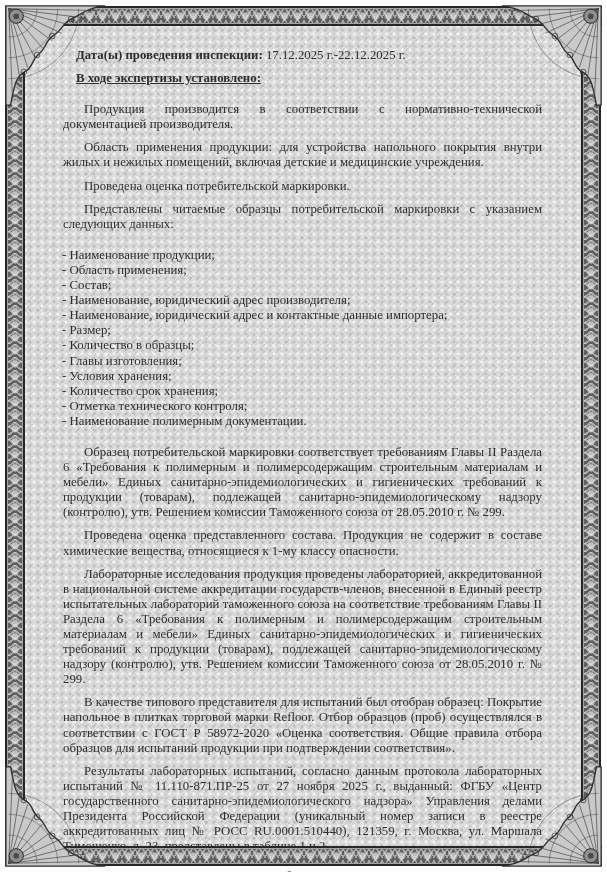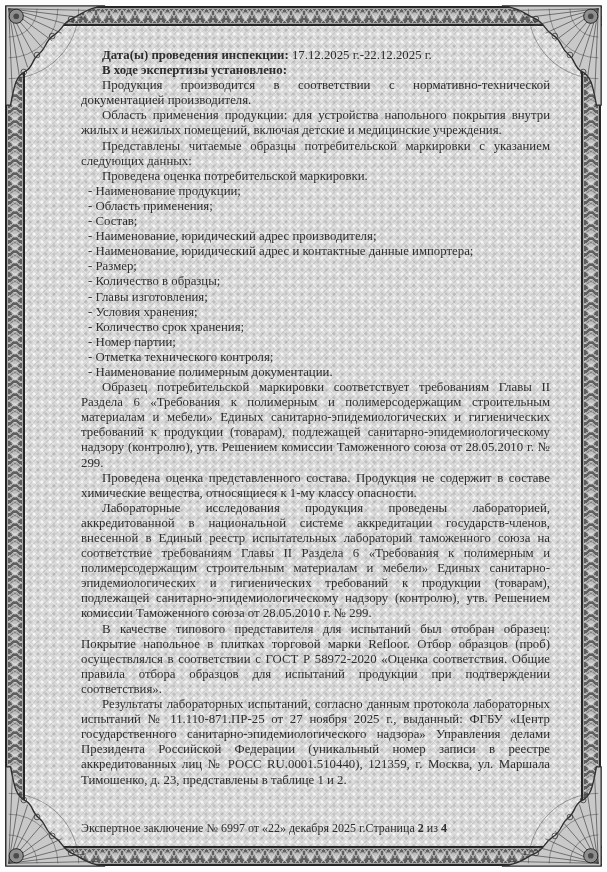--- a/index.html
+++ b/index.html
@@ -48,27 +48,27 @@
       radial-gradient(circle at 2px 2px, rgba(255,255,255,.75) 1.1px, rgba(255,255,255,0) 1.9px),
       radial-gradient(circle at 6px 6px, rgba(120,120,120,.28) 1.1px, rgba(120,120,120,0) 1.9px),
       repeating-linear-gradient(45deg,  rgba(255,255,255,.30) 0 1px, rgba(0,0,0,0) 1px 4.5px),
       repeating-linear-gradient(-45deg, rgba(110,110,110,.14) 0 1px, rgba(0,0,0,0) 1px 4.5px);
     background-size:8px 8px, 8px 8px, auto, auto;
   }
 
   
   .content {
     position:absolute; inset:0;
-    padding:24px 33px 8px 57px;
+    padding:24px 33px 8px 31px;
     display:flex; flex-direction:column;
-    color:#2d2d2d; font-size:12.8px; line-height:15.1px;
+    color:#2d2d2d; font-size:12.8px; line-height:15.1px;gap:8px;
   }
   .line  { margin:0; text-indent:21px; text-align:justify; }
-  .bold  { font-weight:bold; }
-  .para  { margin:0; text-indent:21px; text-align:justify; }
+  .bold  { font-weight:bold;text-decoration:underline; }
+  .para  { margin:8px; text-indent:21px; text-align:justify; }
   .list-item { margin:0; padding-left:7px; text-align:left; }
   .footer {
     margin-top:auto;
     display:flex; align-items:flex-end;
     font-size:12px; line-height:12px; padding-bottom:6px;
     white-space:pre;
   }
   .footer b { font-weight:bold; }
 </style>
 </head>
@@ -201,37 +201,36 @@
     <div class="content">
 
       <p class="line"><b>Дата(ы) проведения инспекции:</b><span> 17.12.2025 г.-22.12.2025 г.</span></p>
 
       <p class="line bold">В ходе экспертизы установлено:</p>
 
       <div>
 
       <p class="para">Продукция производится в соответствии с нормативно-технической документацией производителя.</p>
           <p class="para">Область применения продукции: для устройства напольного покрытия внутри жилых и нежилых помещений, включая детские и медицинские учреждения.</p>
+          <p class="para">Проведена оценка потребительской маркировки.</p>
           <p class="para">Представлены читаемые образцы потребительской маркировки с указанием следующих данных:</p>
-          <p class="para">Проведена оценка потребительской маркировки.</p>
         </div>
 
       <div>
 
       <p class="list-item">- Наименование продукции;</p>
           <p class="list-item">- Область применения;</p>
           <p class="list-item">- Состав;</p>
           <p class="list-item">- Наименование, юридический адрес производителя;</p>
           <p class="list-item">- Наименование, юридический адрес и контактные данные импортера;</p>
           <p class="list-item">- Размер;</p>
           <p class="list-item">- Количество в образцы;</p>
           <p class="list-item">- Главы изготовления;</p>
           <p class="list-item">- Условия хранения;</p>
           <p class="list-item">- Количество срок хранения;</p>
-          <p class="list-item">- Номер партии;</p>
           <p class="list-item">- Отметка технического контроля;</p>
           <p class="list-item">- Наименование полимерным документации.</p>
         </div>
 
       <div>
 
       <p class="para">Образец потребительской маркировки соответствует требованиям Главы II Раздела 6 «Требования к полимерным и полимерсодержащим строительным материалам и мебели» Единых санитарно-эпидемиологических и гигиенических требований к продукции (товарам), подлежащей санитарно-эпидемиологическому надзору (контролю), утв. Решением комиссии Таможенного союза от 28.05.2010 г. № 299.</p>
           <p class="para">Проведена оценка представленного состава. Продукция не содержит в составе химические вещества, относящиеся к 1-му классу опасности.</p>
           <p class="para">Лабораторные исследования продукция проведены лабораторией, аккредитованной в национальной системе аккредитации государств-членов, внесенной в Единый реестр испытательных лабораторий таможенного союза на соответствие требованиям Главы II Раздела 6 «Требования к полимерным и полимерсодержащим строительным материалам и мебели» Единых санитарно-эпидемиологических и гигиенических требований к продукции (товарам), подлежащей санитарно-эпидемиологическому надзору (контролю), утв. Решением комиссии Таможенного союза от 28.05.2010 г. № 299.</p>
           <p class="para">В качестве типового представителя для испытаний был отобран образец: Покрытие напольное в плитках торговой марки Refloor. Отбор образцов (проб) осуществлялся в соответствии с ГОСТ Р 58972-2020 «Оценка соответствия. Общие правила отбора образцов для испытаний продукции при подтверждении соответствия».</p>

